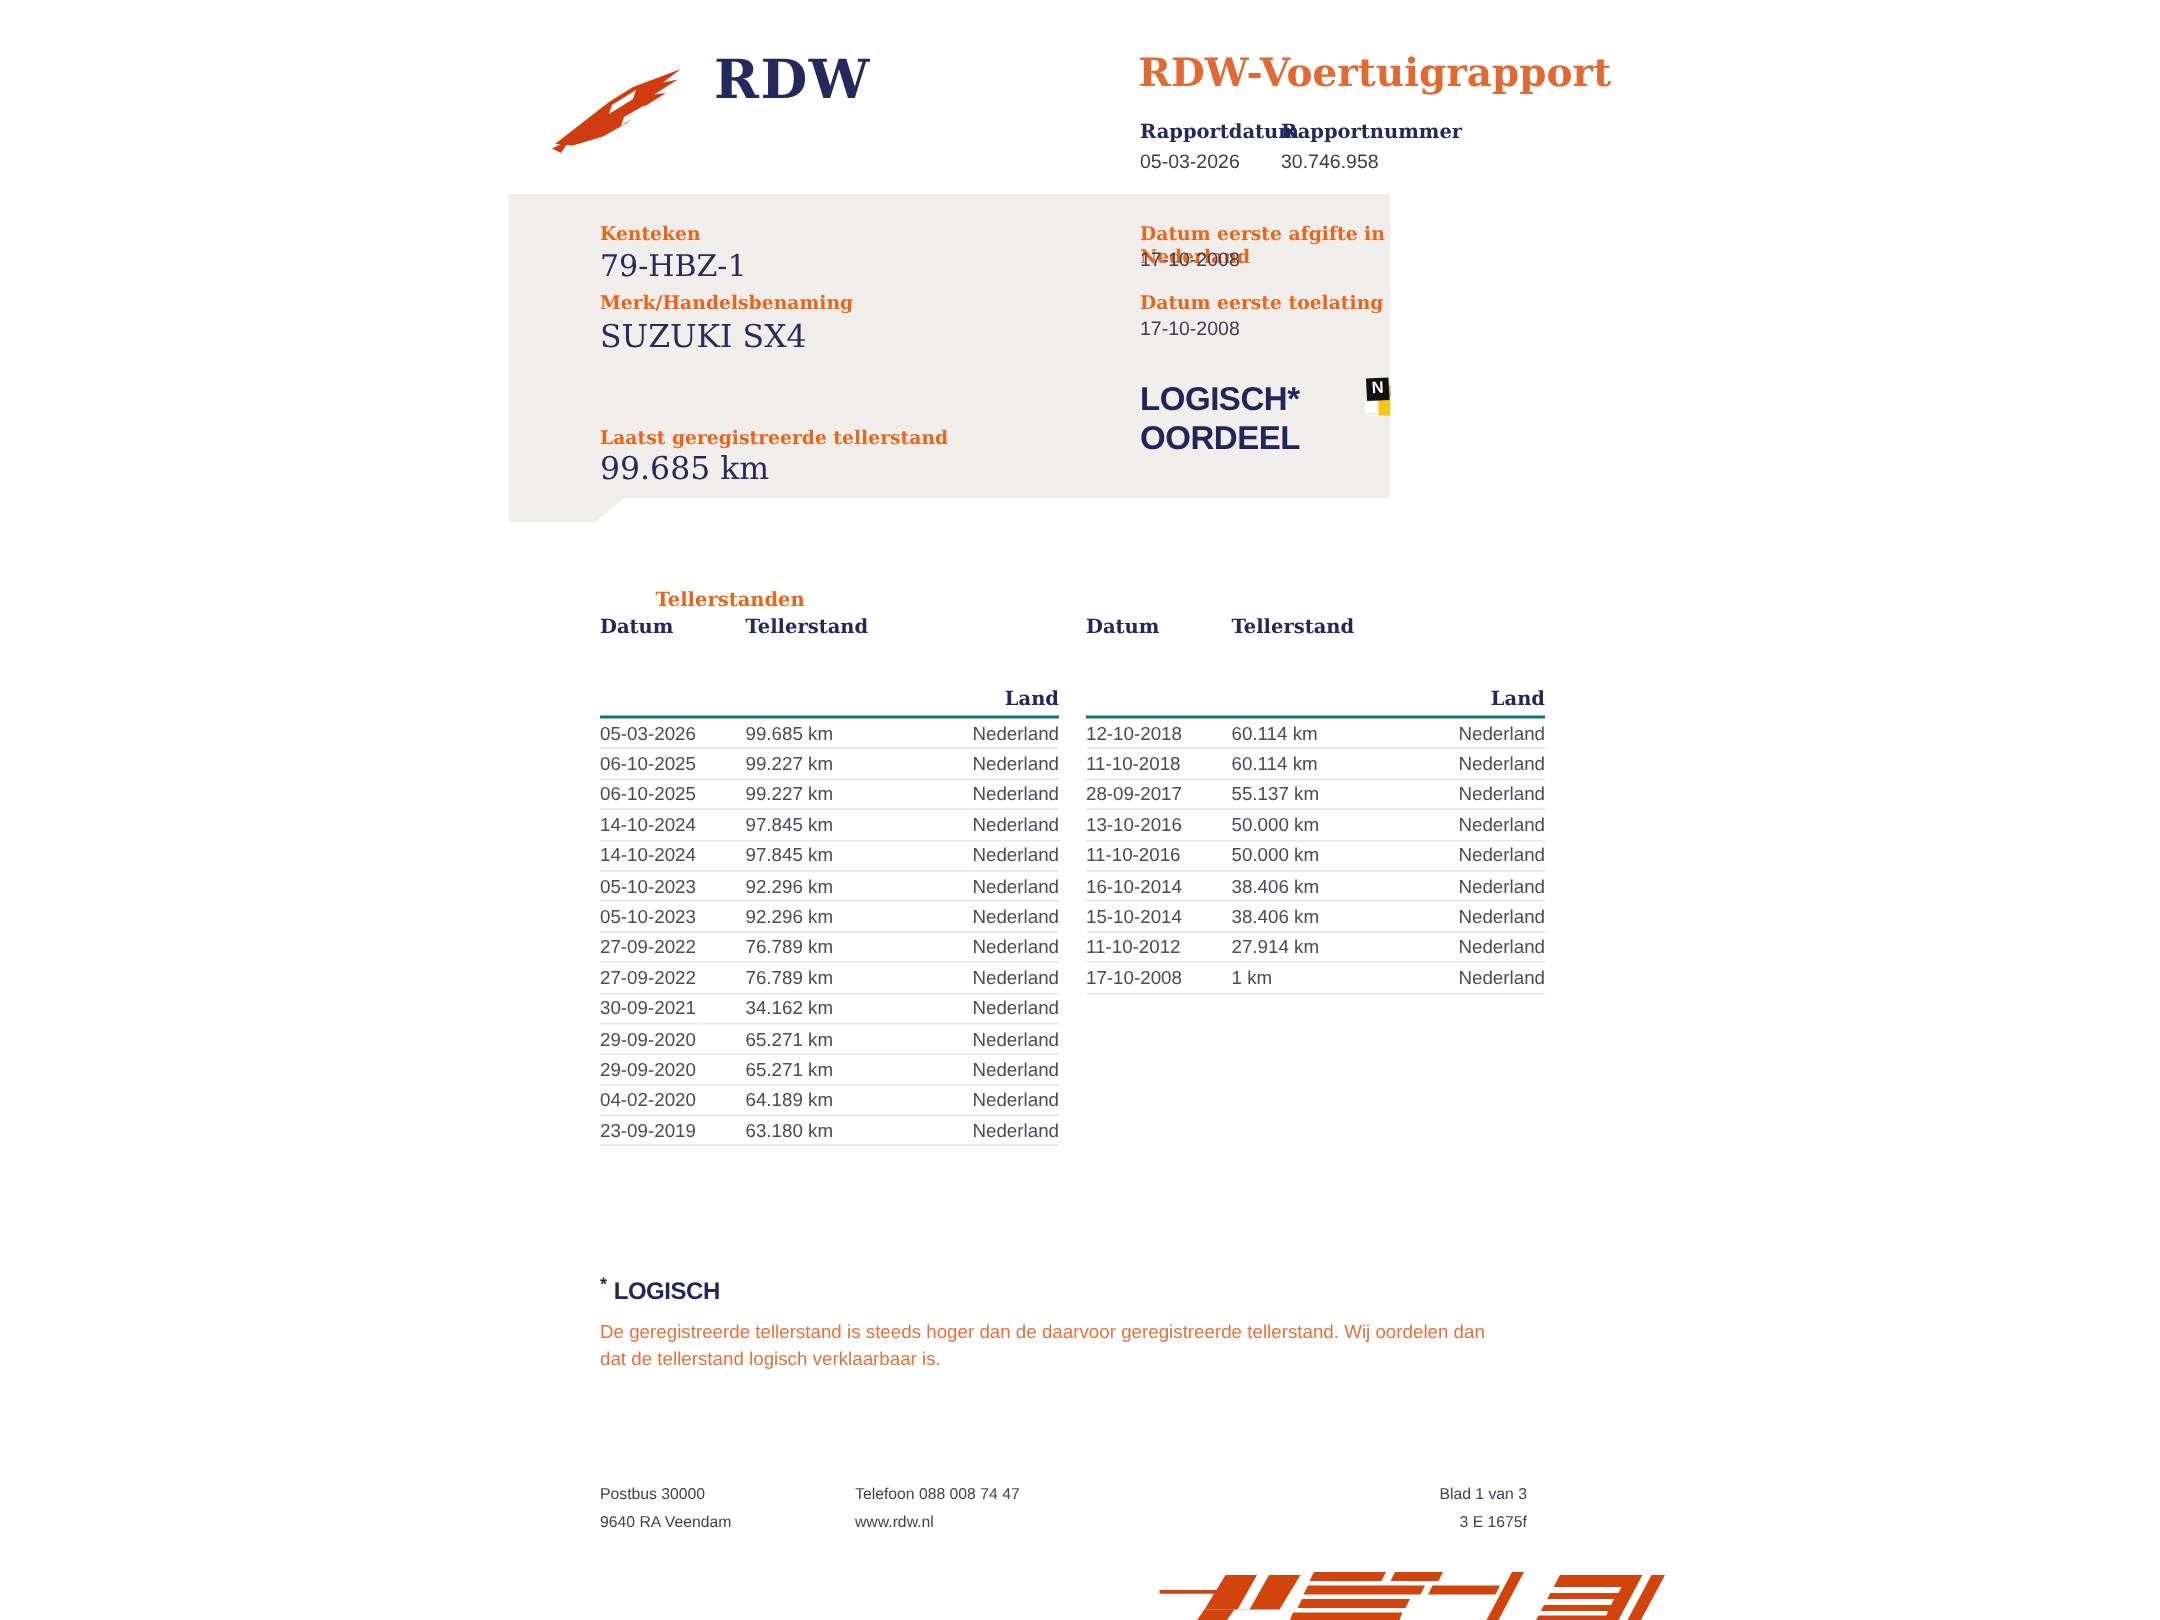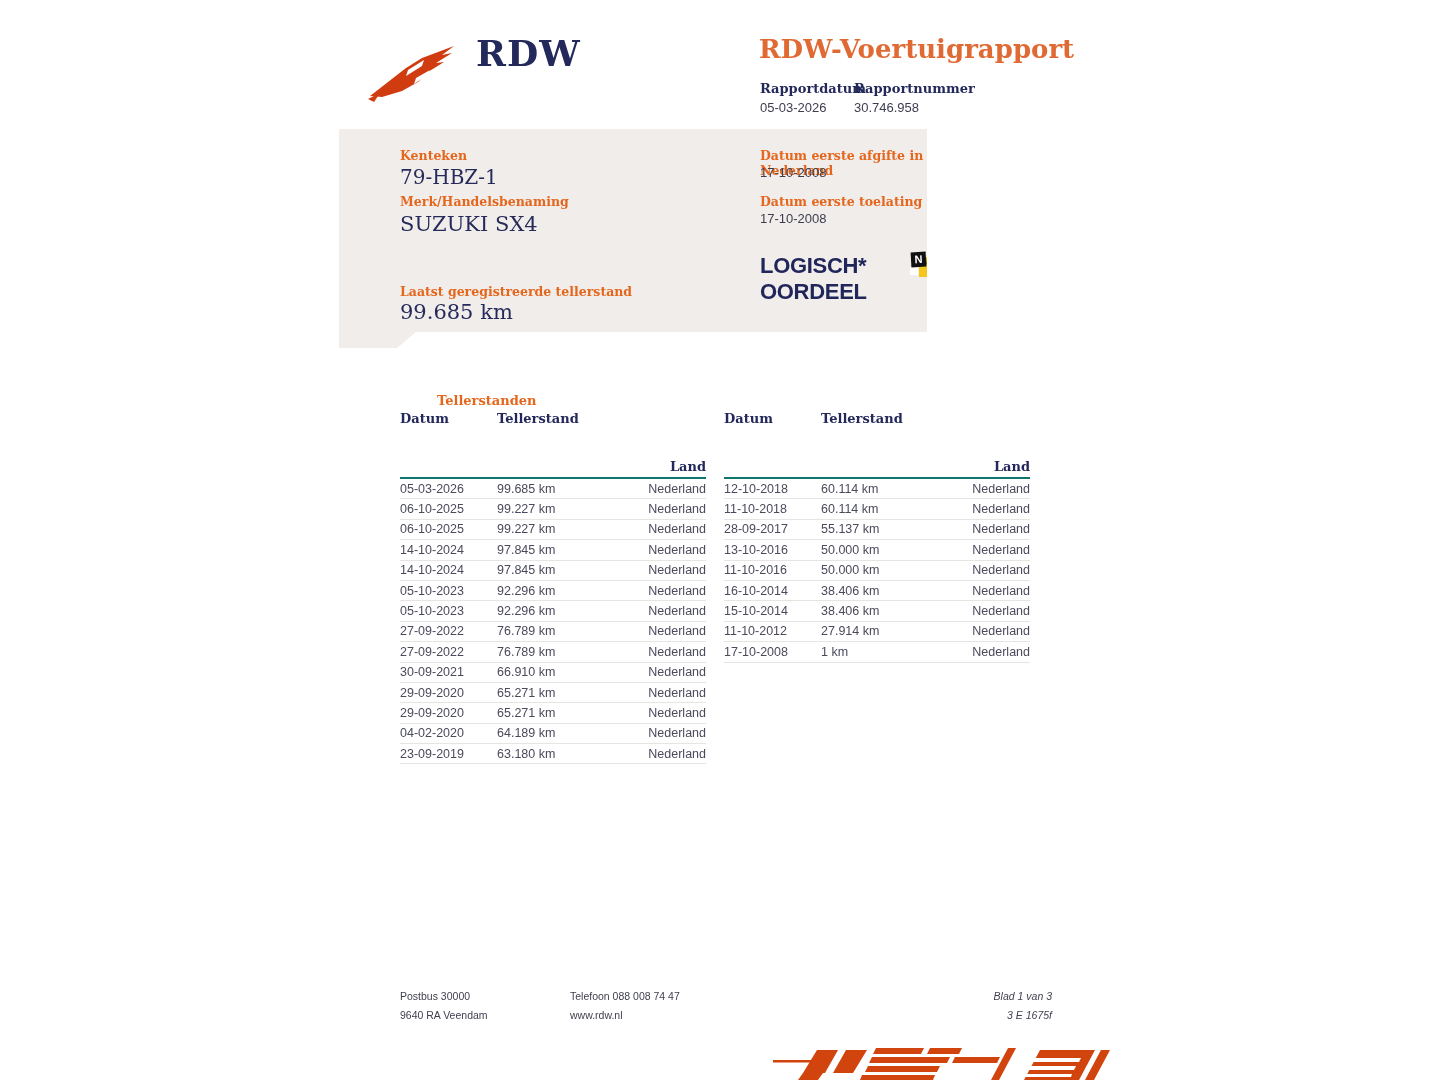--- a/index.html
+++ b/index.html
@@ -51,21 +51,21 @@
   .footnote { position:absolute; left:400px; top:849px; width:600px; }
   .footnote-title { color:#20255a; }
   .footnote-title .ast { font-size:12px; font-weight:bold; vertical-align:6px; }
   .footnote-title .word { font-weight:bold; font-size:16px; letter-spacing:-0.3px; }
   .footnote-text { margin-top:8px; font-size:12.5px; line-height:18px; color:#e4703d; width:590px; }
 
   
   .footer-item { position:absolute; font-size:10.5px; color:#3f3f4f; }
   .f-line1 { top:990px; } .f-line2 { top:1009px; }
   .f-col1 { left:400px; } .f-col2 { left:570px; }
-  .f-col3 { right:388px; text-align:center;font-style:italic; }
+  .f-col3 { right:422px; text-align:center; }
   .f-link { color:#3f3f4f; text-decoration:none; }
 
   
   .deco { position:absolute; left:765px; top:1037px; width:345px; height:43px; }
 </style>
 </head>
 <body>
 
 <div class="page">
 
@@ -167,21 +167,21 @@
           <div class="tcell c1">76.789 km</div>
           <div class="tcell c2">Nederland</div>
         </div>
         <div class="trow">
           <div class="tcell c0">27-09-2022</div>
           <div class="tcell c1">76.789 km</div>
           <div class="tcell c2">Nederland</div>
         </div>
         <div class="trow">
           <div class="tcell c0">30-09-2021</div>
-          <div class="tcell c1">66.910 km</div>
+          <div class="tcell c1">34.162 km</div>
           <div class="tcell c2">Nederland</div>
         </div>
         <div class="trow">
           <div class="tcell c0">29-09-2020</div>
           <div class="tcell c1">65.271 km</div>
           <div class="tcell c2">Nederland</div>
         </div>
         <div class="trow">
           <div class="tcell c0">29-09-2020</div>
           <div class="tcell c1">65.271 km</div>
@@ -248,20 +248,27 @@
           <div class="tcell c2">Nederland</div>
         </div>
         <div class="trow">
           <div class="tcell c0">17-10-2008</div>
           <div class="tcell c1">1 km</div>
           <div class="tcell c2">Nederland</div>
         </div>
       </div>
   </div>
 
+  <div class="footnote">
+    <div class="footnote-title">
+      <span class="ast">*</span>
+      <span class="word">LOGISCH</span>
+    </div>
+    <div class="footnote-text">De geregistreerde tellerstand is steeds hoger dan de daarvoor geregistreerde tellerstand. Wij oordelen dan dat de tellerstand logisch verklaarbaar is.</div>
+  </div>
 
   <div class="footer-item f-col1 f-line1">Postbus 30000</div>
   <div class="footer-item f-col1 f-line2">9640 RA Veendam</div>
   <div class="footer-item f-col2 f-line1">Telefoon 088 008 74 47</div>
   <div class="footer-item f-col2 f-line2"><span class="f-link">www.rdw.nl</span></div>
   <div class="footer-item f-col3 f-line1">Blad 1 van 3</div>
   <div class="footer-item f-col3 f-line2">3 E 1675f</div>
 
   <svg class="deco" width="345" height="43" viewBox="0 0 345 43">
     <g fill="#d1440e">

